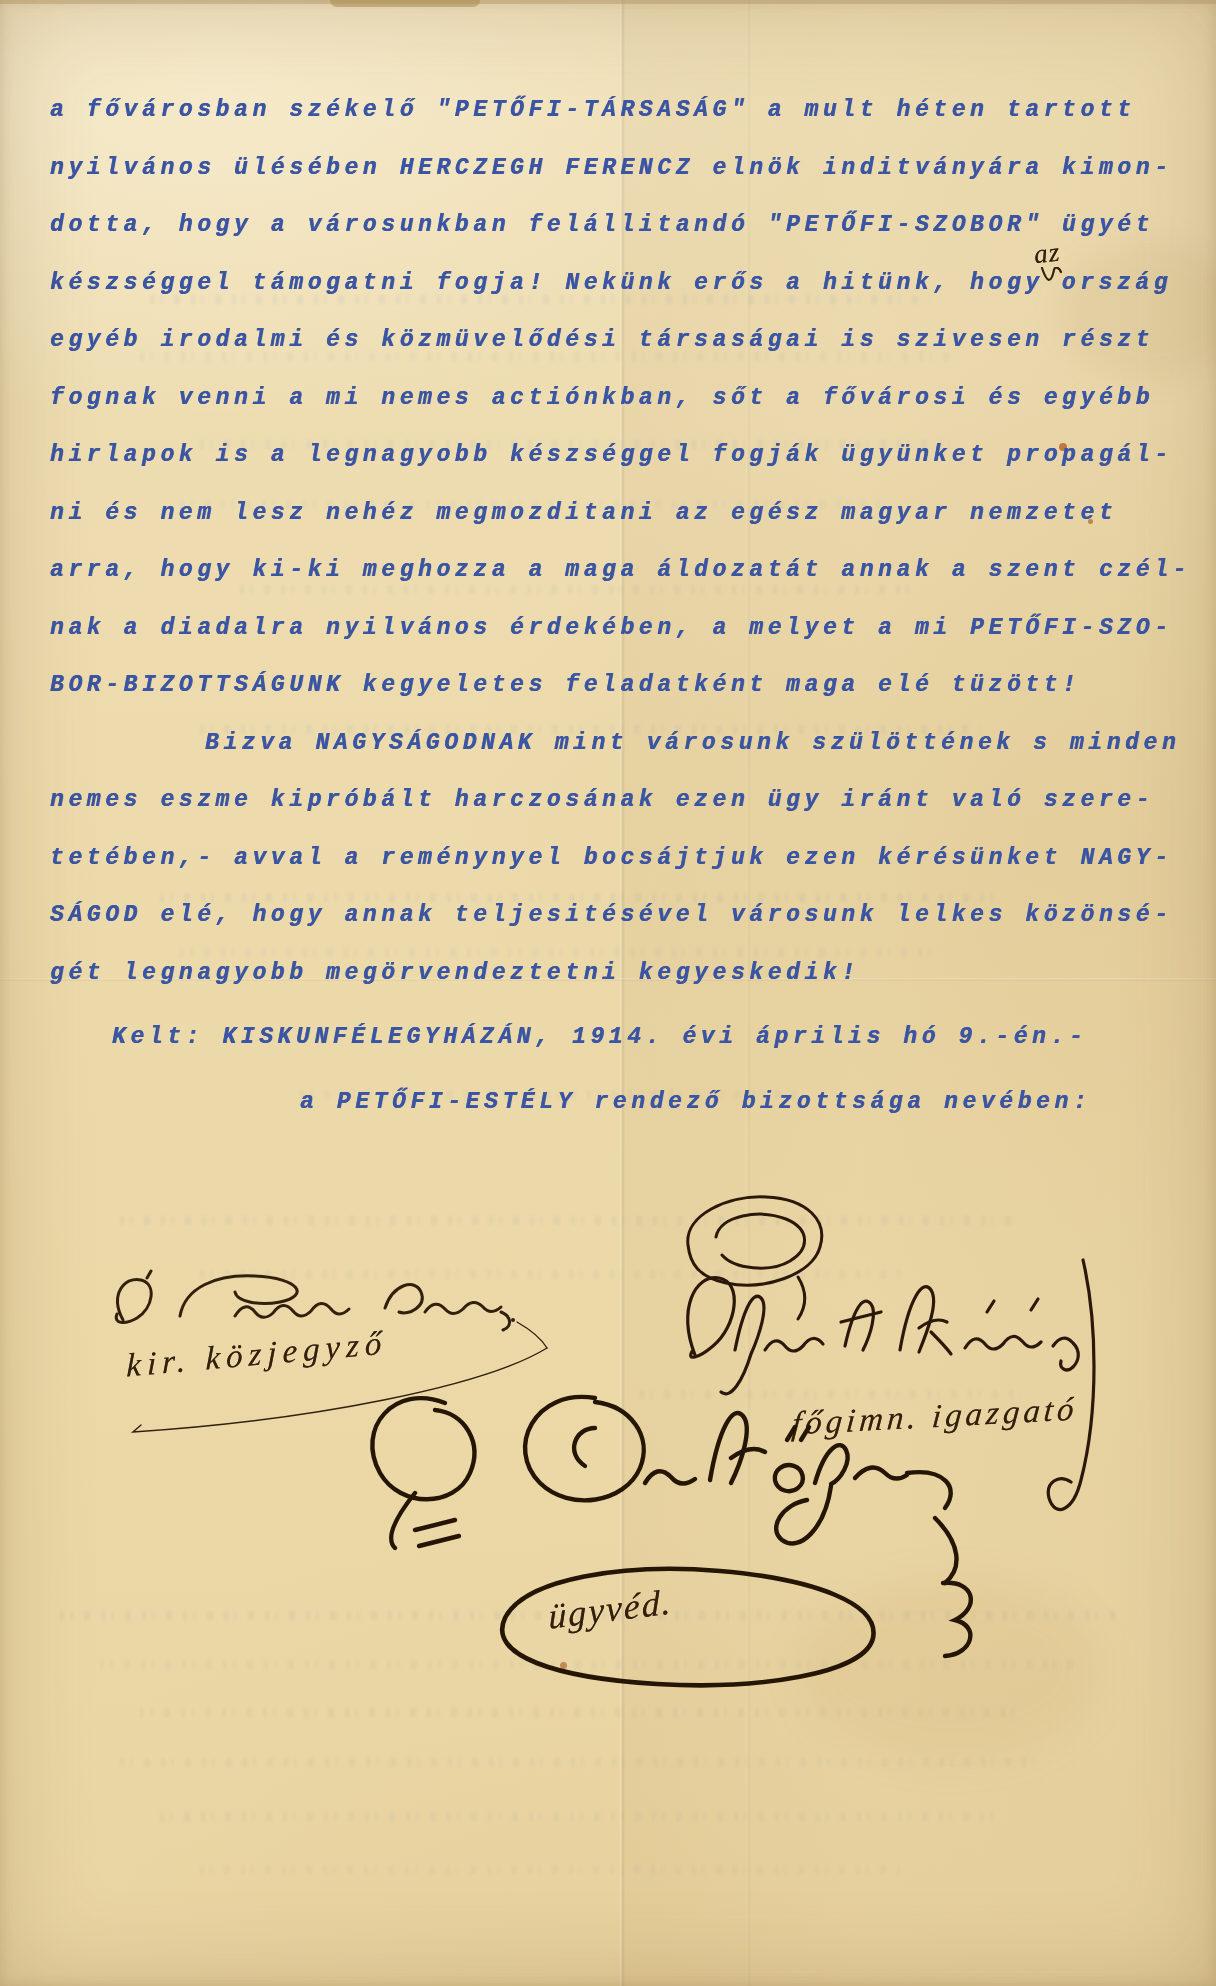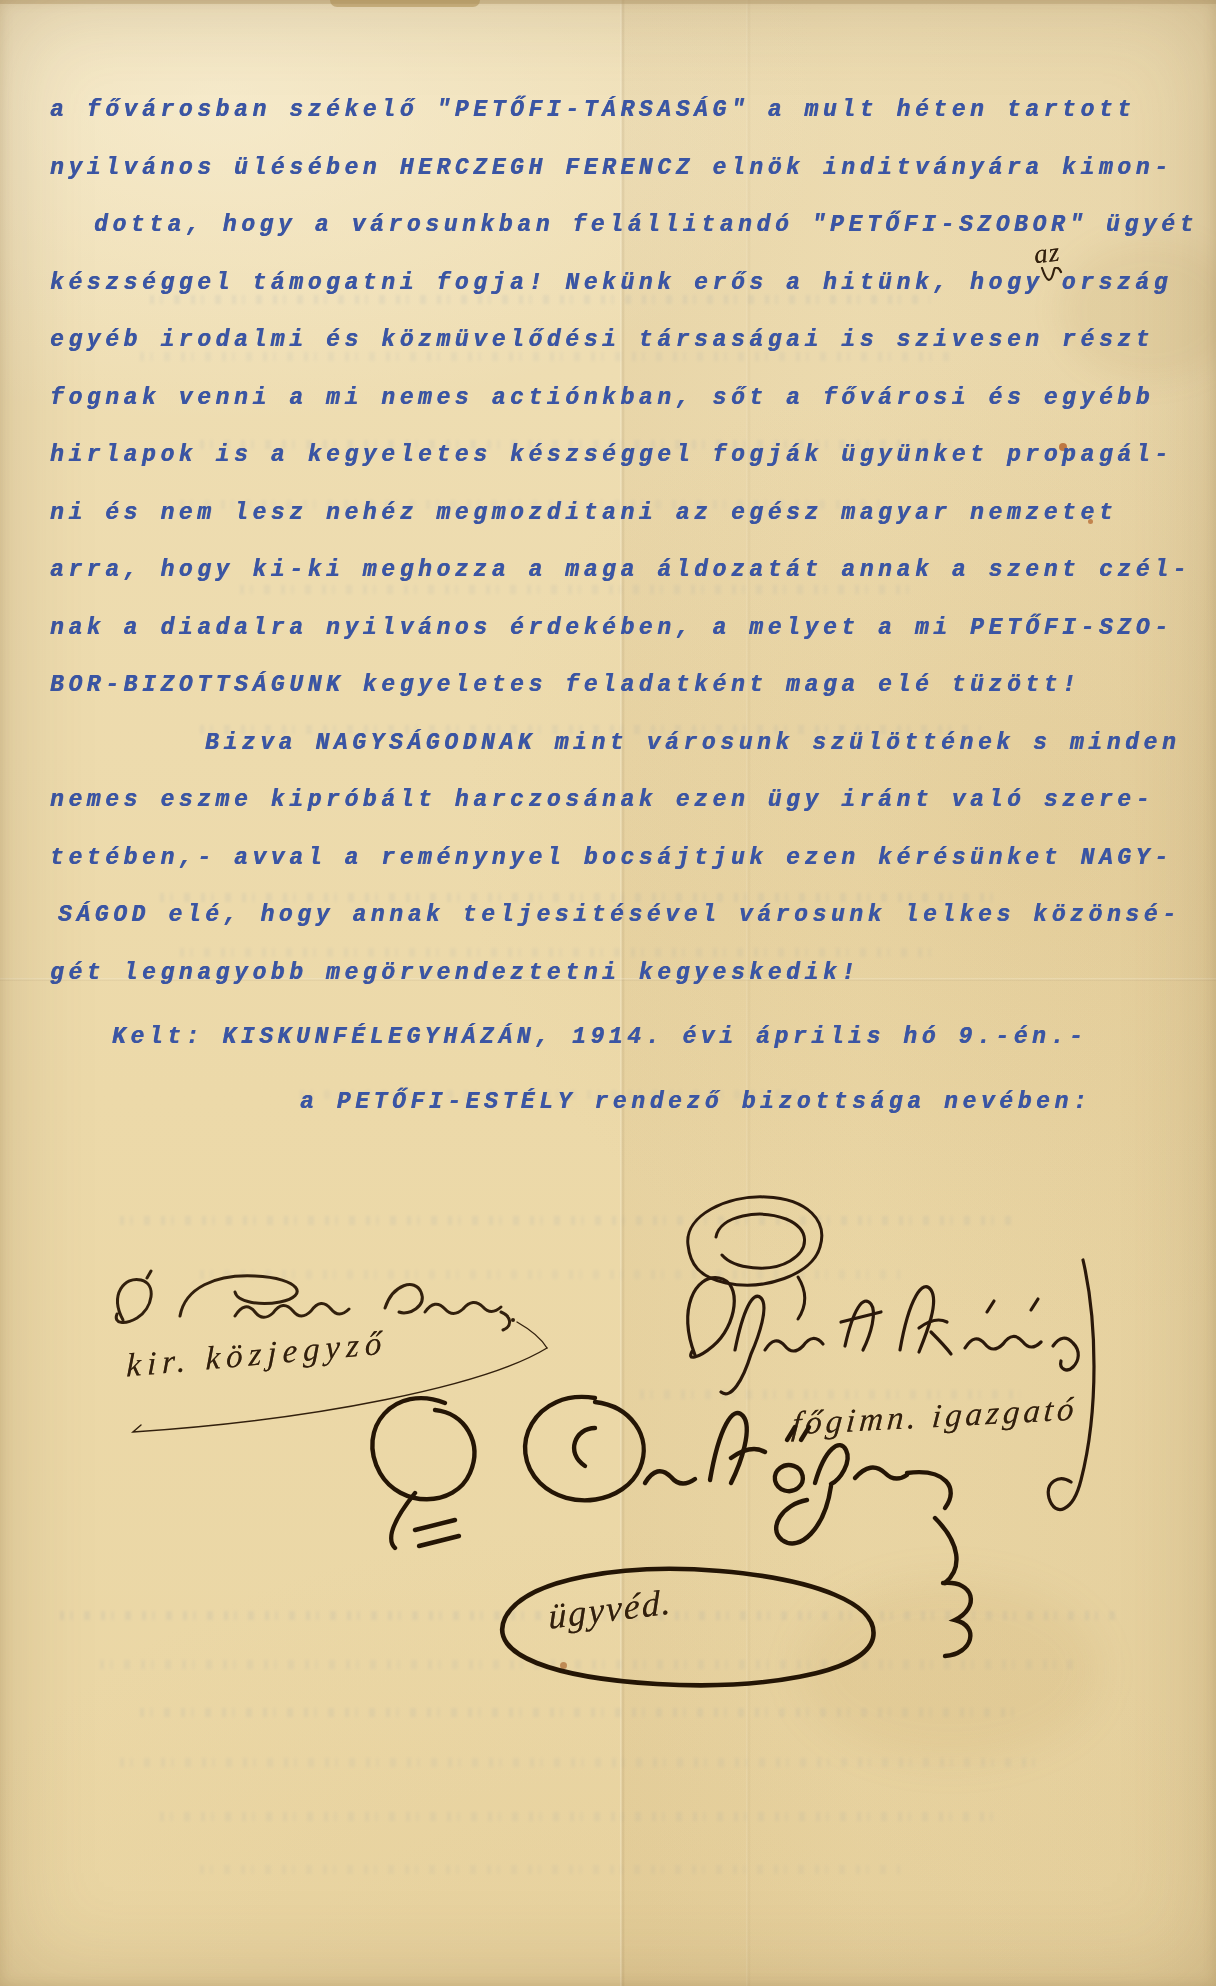--- a/index.html
+++ b/index.html
@@ -88,35 +88,35 @@
 
   <div class="stain" style="left:1059px;top:443px;width:8px;height:8px;background:#b4622a;opacity:.8;filter:blur(.5px)"></div>
   <div class="stain" style="left:1088px;top:519px;width:5px;height:5px;background:#b4622a;opacity:.7"></div>
   <div class="stain" style="left:560px;top:1662px;width:7px;height:7px;background:#a55b22;opacity:.6;filter:blur(.6px)"></div>
   <div class="stain" style="left:800px;top:1580px;width:300px;height:180px;background:rgba(190,150,80,.10);filter:blur(18px)"></div>
   <div class="stain" style="left:1060px;top:240px;width:180px;height:140px;background:rgba(150,110,50,.08);filter:blur(14px)"></div>
 
   <div class="letter" id="letter-lines">
       <div class="tline" style="padding-left: 0px;">a fővárosban székelő "PETŐFI-TÁRSASÁG" a mult héten tartott</div>
       <div class="tline" style="padding-left: 0px;">nyilvános ülésében HERCZEGH FERENCZ elnök inditványára kimon-</div>
-      <div class="tline" style="padding-left: 0px; margin-left: 44px;">dotta, hogy a városunkban felállitandó "PETŐFI-SZOBOR" ügyét</div>
+      <div class="tline" style="padding-left: 0px;">dotta, hogy a városunkban felállitandó "PETŐFI-SZOBOR" ügyét</div>
       <div class="tline" style="padding-left: 0px;">készséggel támogatni fogja! Nekünk erős a hitünk, hogy<span class="ins-cell"><span class="ins-text">az</span><svg class="ins-caret" width="24" height="20" viewBox="0 0 24 20">
             <path d="M2,1 C7,16 11,17 14,3 C15,-1 19,0 21,5" fill="none" stroke="#32200d" stroke-width="2.2" stroke-linecap="round"></path>
           </svg></span>ország</div>
       <div class="tline" style="padding-left: 0px;">egyéb irodalmi és közmüvelődési társaságai is szivesen részt</div>
       <div class="tline" style="padding-left: 0px;">fognak venni a mi nemes actiónkban, sőt a fővárosi és egyébb</div>
-      <div class="tline" style="padding-left: 0px;">hirlapok is a kegyeletes készséggel fogják ügyünket propagál-</div>
+      <div class="tline" style="padding-left: 0px;">hirlapok is a legnagyobb készséggel fogják ügyünket propagál-</div>
       <div class="tline" style="padding-left: 0px;">ni és nem lesz nehéz megmozditani az egész magyar nemzetet</div>
       <div class="tline" style="padding-left: 0px;">arra, hogy ki-ki meghozza a maga áldozatát annak a szent czél-</div>
       <div class="tline" style="padding-left: 0px;">nak a diadalra nyilvános érdekében, a melyet a mi PETŐFI-SZO-</div>
       <div class="tline" style="padding-left: 0px;">BOR-BIZOTTSÁGUNK kegyeletes feladatként maga elé tüzött!</div>
       <div class="tline" style="padding-left: 155px;">Bizva NAGYSÁGODNAK mint városunk szülöttének s minden</div>
       <div class="tline" style="padding-left: 0px;">nemes eszme kipróbált harczosának ezen ügy iránt való szere-</div>
       <div class="tline" style="padding-left: 0px;">tetében,- avval a reménynyel bocsájtjuk ezen kérésünket NAGY-</div>
-      <div class="tline" style="padding-left: 0px; margin-left: 8px;">SÁGOD elé, hogy annak teljesitésével városunk lelkes közönsé-</div>
+      <div class="tline" style="padding-left: 0px;">SÁGOD elé, hogy annak teljesitésével városunk lelkes közönsé-</div>
       <div class="tline" style="padding-left: 0px;">gét legnagyobb megörvendeztetni kegyeskedik!</div>
       <div class="tline gap" style="padding-left: 62px;">Kelt: KISKUNFÉLEGYHÁZÁN, 1914. évi április hó 9.-én.-</div>
       <div class="tline gap" style="padding-left: 250px;">a PETŐFI-ESTÉLY rendező bizottsága nevében:</div>
     </div>
 
   <div class="sig" style="left:668px;top:1185px">
     <svg width="170" height="135" viewBox="0 0 170 135">
       <g fill="none" stroke="#2a180a" stroke-width="3" stroke-linecap="round">
         <path d="M20,60 C16,30 60,10 98,12 C140,14 160,36 152,62 C144,90 96,106 58,98 C30,92 22,78 20,60"></path>
         <path d="M48,52 C52,30 92,24 118,34 C142,44 142,64 122,76 C102,88 66,84 54,70"></path>

